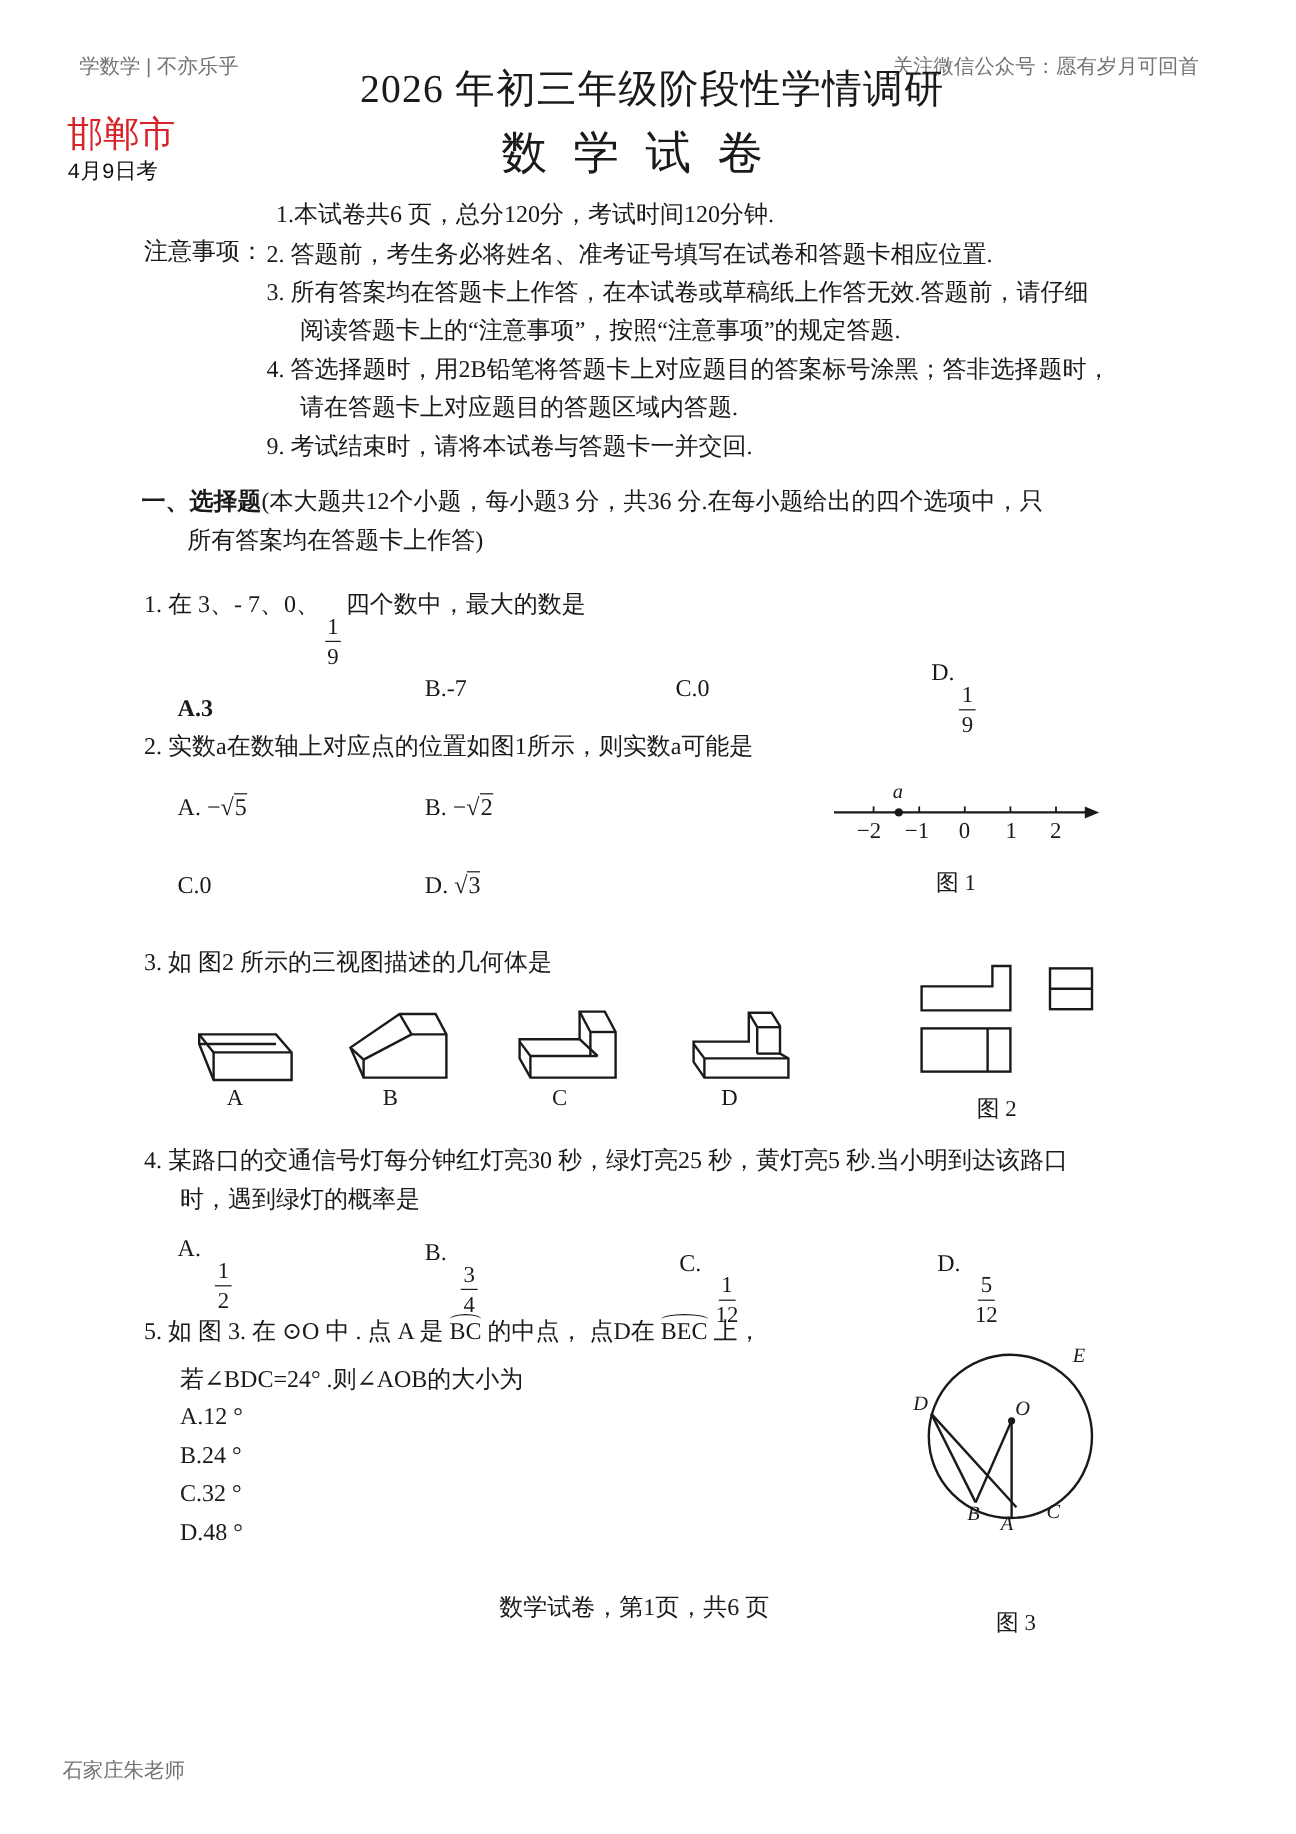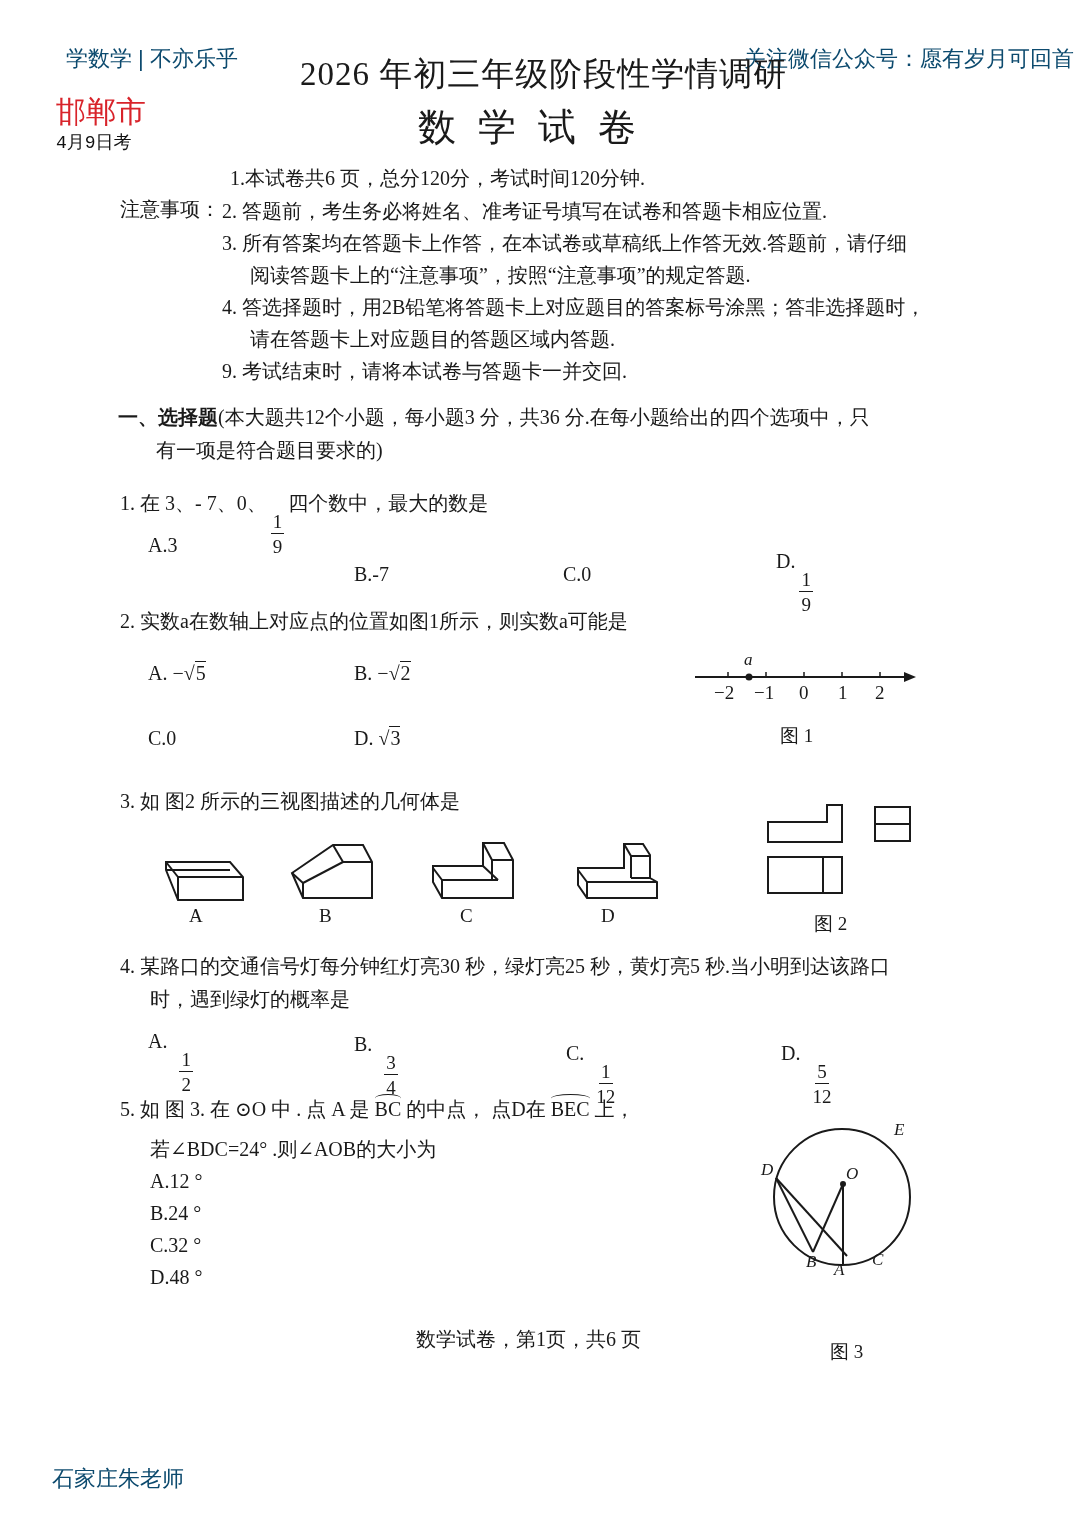--- a/index.html
+++ b/index.html
@@ -1,19 +1,19 @@
 <!DOCTYPE html>
 <html><head>
 <meta charset="utf-8">
 <style>
   html, body { margin: 0; padding: 0; background: #fff; }
   body { width: 1080px; height: 1528px; position: relative; overflow: hidden;
          font-family: "Liberation Serif", "DejaVu Serif", serif; color: #1a1a1a; }
   .abs { position: absolute; white-space: nowrap; }
-  .wm { font-family: "Liberation Sans", "DejaVu Sans", sans-serif; color: #0c4a6e; font-size: 22px; }
+  .wm { font-family: "Liberation Sans", "DejaVu Sans", sans-serif; color: #737373; font-size: 17px; }
   .city { font-family: "Liberation Sans", "DejaVu Sans", sans-serif; color: #d8232a; font-size: 30px; }
   .date { font-family: Liberation Mono, monospace; color: #111; font-size: 18px; }
   .title1 { font-size: 33px; letter-spacing: 1px; }
   .title2 { font-size: 38px; letter-spacing: 22px; }
   .t { font-size: 20px; }
   .frac { display: inline-flex; flex-direction: column; align-items: center; vertical-align: middle; line-height: 1; font-size: 19px; margin: 0 4px; }
   .frac .num { padding: 0 2px 2px; border-bottom: 1.5px solid #1a1a1a; }
   .frac .den { padding-top: 3px; }
   .sqrt { border-top: 1.5px solid #1a1a1a; padding-left: 1px; }
   .arc { position: relative; display: inline-block; }
@@ -40,29 +40,29 @@
   <div class="abs t" style="left:222px;top:230px;">3. 所有答案均在答题卡上作答，在本试卷或草稿纸上作答无效.答题前，请仔细</div>
   <div class="abs t" style="left:250px;top:262px;">阅读答题卡上的“注意事项”，按照“注意事项”的规定答题.</div>
   <div class="abs t" style="left:222px;top:294px;">4. 答选择题时，用2B铅笔将答题卡上对应题目的答案标号涂黑；答非选择题时，</div>
   <div class="abs t" style="left:250px;top:326px;">请在答题卡上对应题目的答题区域内答题.</div>
   <div class="abs t" style="left:222px;top:358px;">9. 考试结束时，请将本试卷与答题卡一并交回.</div>
 </div>
 
 <div class="abs t" style="left:118px;top:404px;">
   <b>一、选择题</b><span>(本大题共12个小题，每小题3 分，共36 分.在每小题给出的四个选项中，只</span>
 </div>
-<div class="abs t" style="left:156px;top:437px;">有一项是符合题目要求的)</div>
+<div class="abs t" style="left:156px;top:437px;">所有答案均在答题卡上作答)</div>
 
 <div class="abs t" style="left:120px;top:490px;">
   <span>1. 在 3、- 7、0、</span><span class="frac" style="vertical-align:-18px;">
       <span class="num">1</span>
       <span class="den">9</span>
     </span><span>四个数中，最大的数是</span>
 </div>
-<div class="abs t" style="left:148px;top:534px;">A.3</div>
+<div class="abs t" style="left:148px;top:580px;font-weight:bold;">A.3</div>
 <div class="abs t" style="left:354px;top:563px;">B.-7</div>
 <div class="abs t" style="left:563px;top:563px;">C.0</div>
 <div class="abs t" style="left:776px;top:550px;">
   <span>D.</span><span class="frac" style="vertical-align:-18px;">
       <span class="num">1</span>
       <span class="den">9</span>
     </span>
 </div>
 
 <div class="abs t" style="left:120px;top:608px;">2. 实数a在数轴上对应点的位置如图1所示，则实数a可能是</div>

